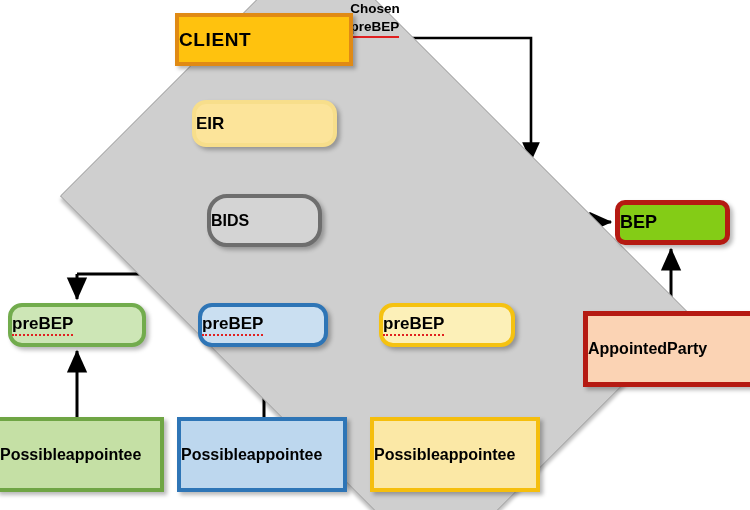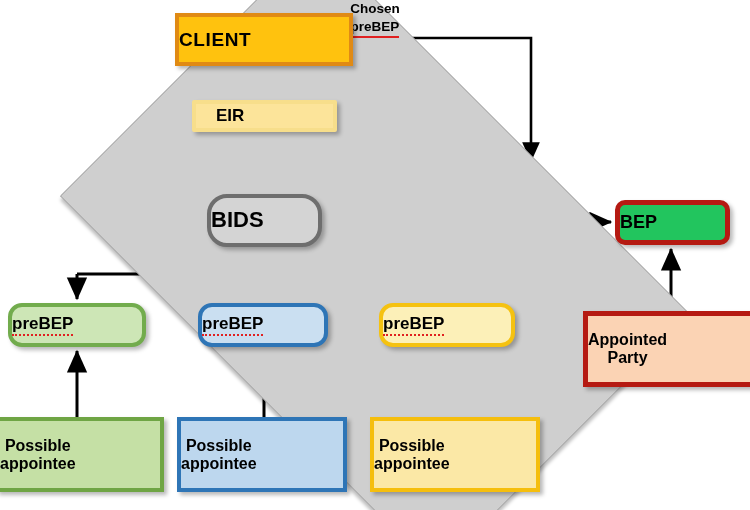--- a/index.html
+++ b/index.html
@@ -26,29 +26,29 @@
   }
 
   
   #n-client{
     left:175px;top:13px;width:178px;height:53px;
     background:#FFC20E;border:4px solid #E08A14;
     font-size:19px;letter-spacing:0.6px;
   }
   
   #n-eir{
-    left:192px;top:100px;width:145px;height:32px;
+    left:192px;top:100px;width:145px;height:47px;
     background:#FCE49A;border:4px solid #F7DE8B;
-    border-radius:2px;font-size:17px;padding-left:20px;
+    border-radius:14px;font-size:17px;
   }
   
   #n-bids{
     left:207px;top:194px;width:115px;height:53px;
     background:#D4D4D4;border:4px solid #6E6E6E;
-    border-radius:20px;font-size:22px;
+    border-radius:20px;font-size:16px;
   }
   
   #n-chosen{
     left:475px;top:165px;width:112px;height:118px;
     z-index:3;
   }
   #n-chosen .dia{
     position:absolute;left:0;top:0;width:100%;height:100%;
     background:#CFCFCF;
     border:1px solid #8a8a8a;
@@ -57,21 +57,21 @@
     box-shadow:4px 4px 5px rgba(0,0,0,0.25);
   }
   #n-chosen .dlabel{
     position:absolute;left:0;top:0;width:100%;height:100%;
     display:flex;flex-direction:column;align-items:center;
     font-size:13.5px;font-weight:bold;line-height:1.35;
   }
   
   #n-bep{
     left:615px;top:200px;width:115px;height:45px;
-    background:#22c55e;border:5px solid #B51A12;
+    background:#84cc16;border:5px solid #B51A12;
     border-radius:10px;font-size:18px;
   }
   
   #n-appointed{
     left:583px;top:311px;width:175px;height:76px;
     background:#FBD3B4;border:5px solid #B51A12;
     font-size:16px;
   }
 
   
@@ -91,21 +91,21 @@
   #n-appointee-2{left:177px;width:170px;background:#BDD7EE;border:4px solid #2E75B6;}
   #n-appointee-3{left:370px;width:170px;background:#FBE8A6;border:4px solid #F5BE0D;}
 
   .squiggle{
     border-bottom:2px dotted #E02020;
     padding-bottom:0px;
   }
   .squiggle-solid{
     border-bottom:2px solid #E02020;
   }
-  .two-line{display:flex;flex-direction:column;}
+  .two-line{display:flex;}
 </style>
 </head>
 <body>
 
 <div id="canvas">
 
   <svg class="links" viewBox="0 0 750 510">
     <defs>
       <marker id="ah" markerWidth="9" markerHeight="9" refX="7.2" refY="3.4" orient="auto" markerUnits="strokeWidth">
         <path d="M0,0 L7.6,3.4 L0,6.8 z" fill="#000000"></path>

